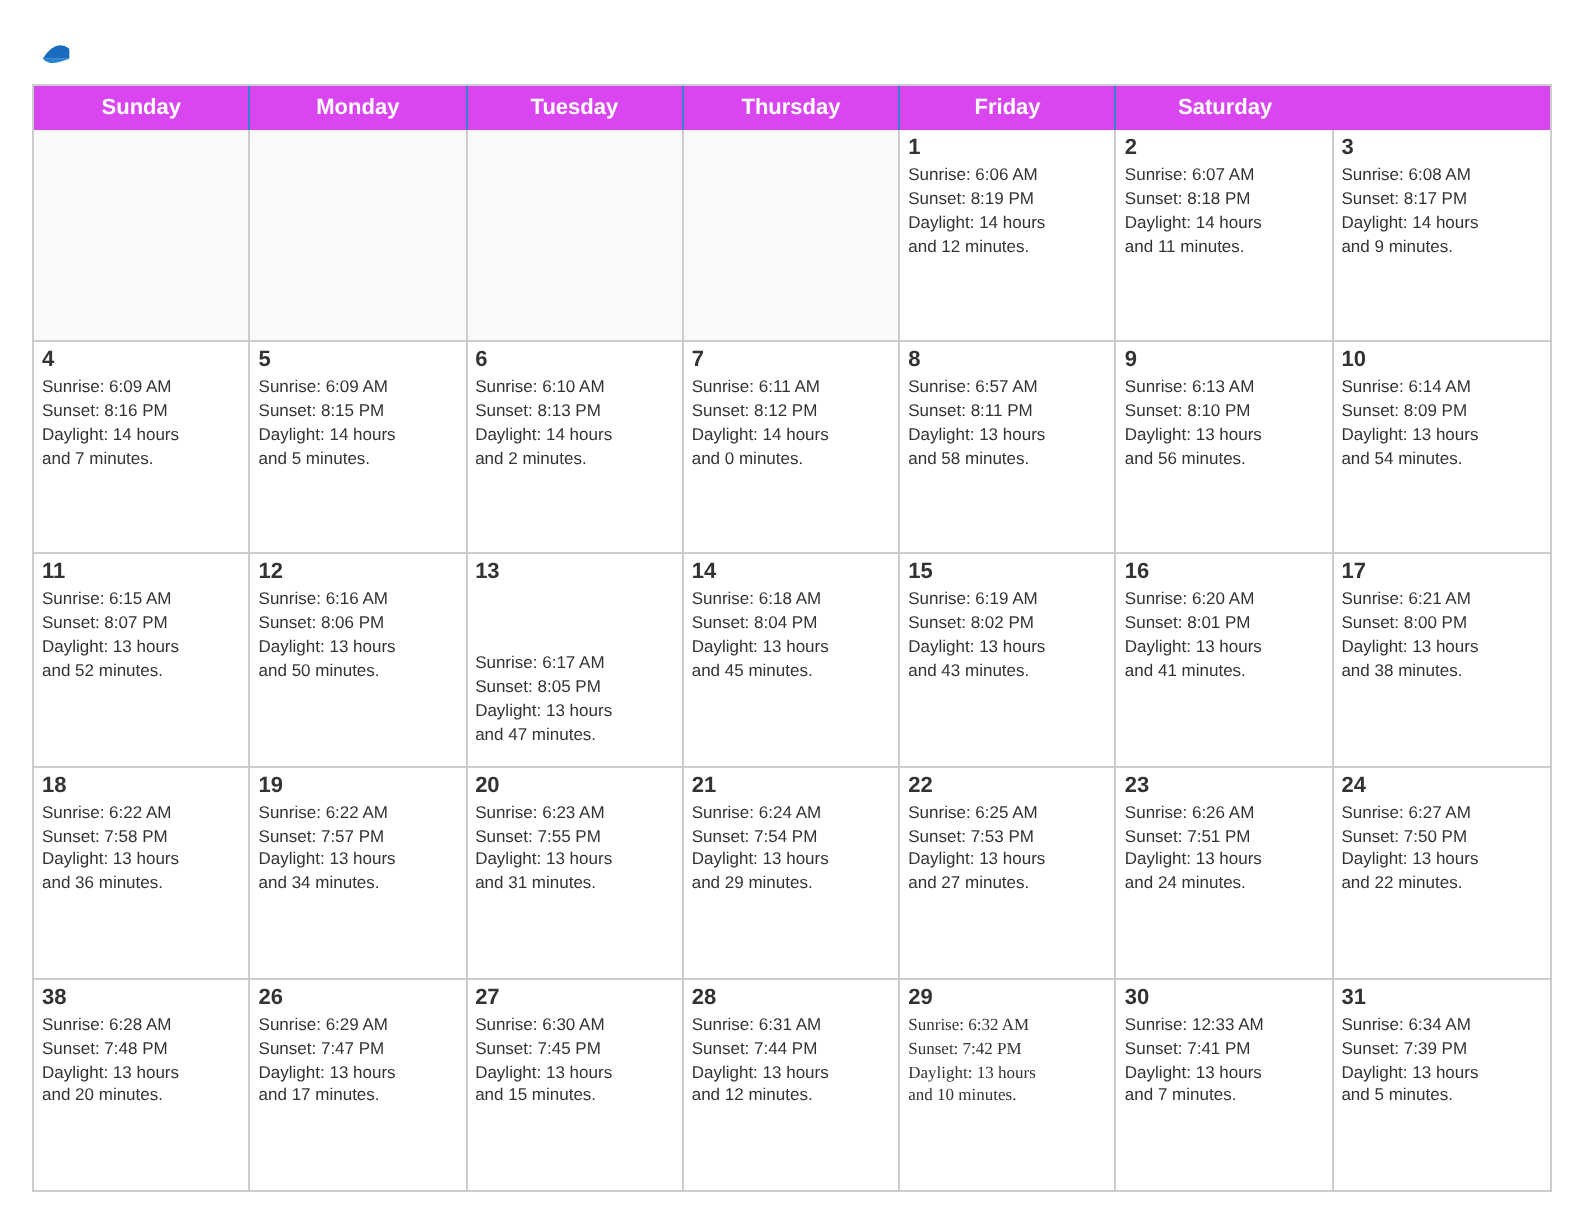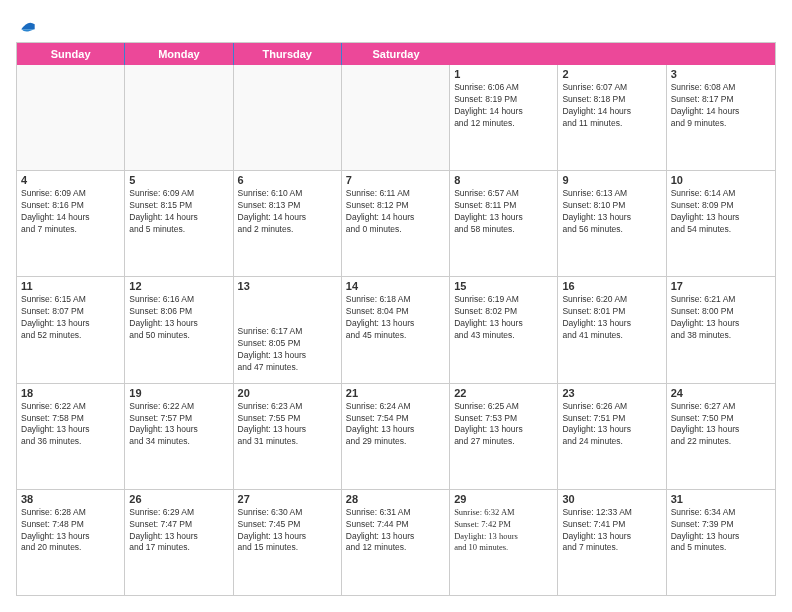--- a/index.html
+++ b/index.html
@@ -56,21 +56,21 @@
     }
     .calendar {
       flex: 1;
       display: flex;
       flex-direction: column;
       border: 1px solid #ccc;
     }
     .cal-header {
       display: grid;
       grid-template-columns: repeat(7, 1fr);
-      background: #ec4899;
+      background: #d946ef;
     }
     .cal-header-cell {
       color: #fff;
       font-size: 11px;
       font-weight: bold;
       text-align: center;
       padding: 5px 2px;
       border-right: 1px solid #3a7fcf;
     }
     .cal-header-cell:last-child {
@@ -134,21 +134,23 @@
     <div class="title-block">
       <div class="month-title"></div>
       <div class="subtitle"></div>
     </div>
   </div>
 
   <div class="calendar">
     <div class="cal-header">
     <div class="cal-header-cell">Sunday</div>
         <div class="cal-header-cell">Monday</div>
+        <div class="cal-header-cell">Tuesday</div>
         <div class="cal-header-cell">Thursday</div>
+        <div class="cal-header-cell">Friday</div>
         <div class="cal-header-cell">Saturday</div>
       </div>
     <div class="cal-body">
     <div class="cal-row">
           <div class="cal-cell empty"></div>
           <div class="cal-cell empty"></div>
           <div class="cal-cell empty"></div>
           <div class="cal-cell empty"></div>
           <div class="cal-cell">
             <div class="day-num">1</div>

